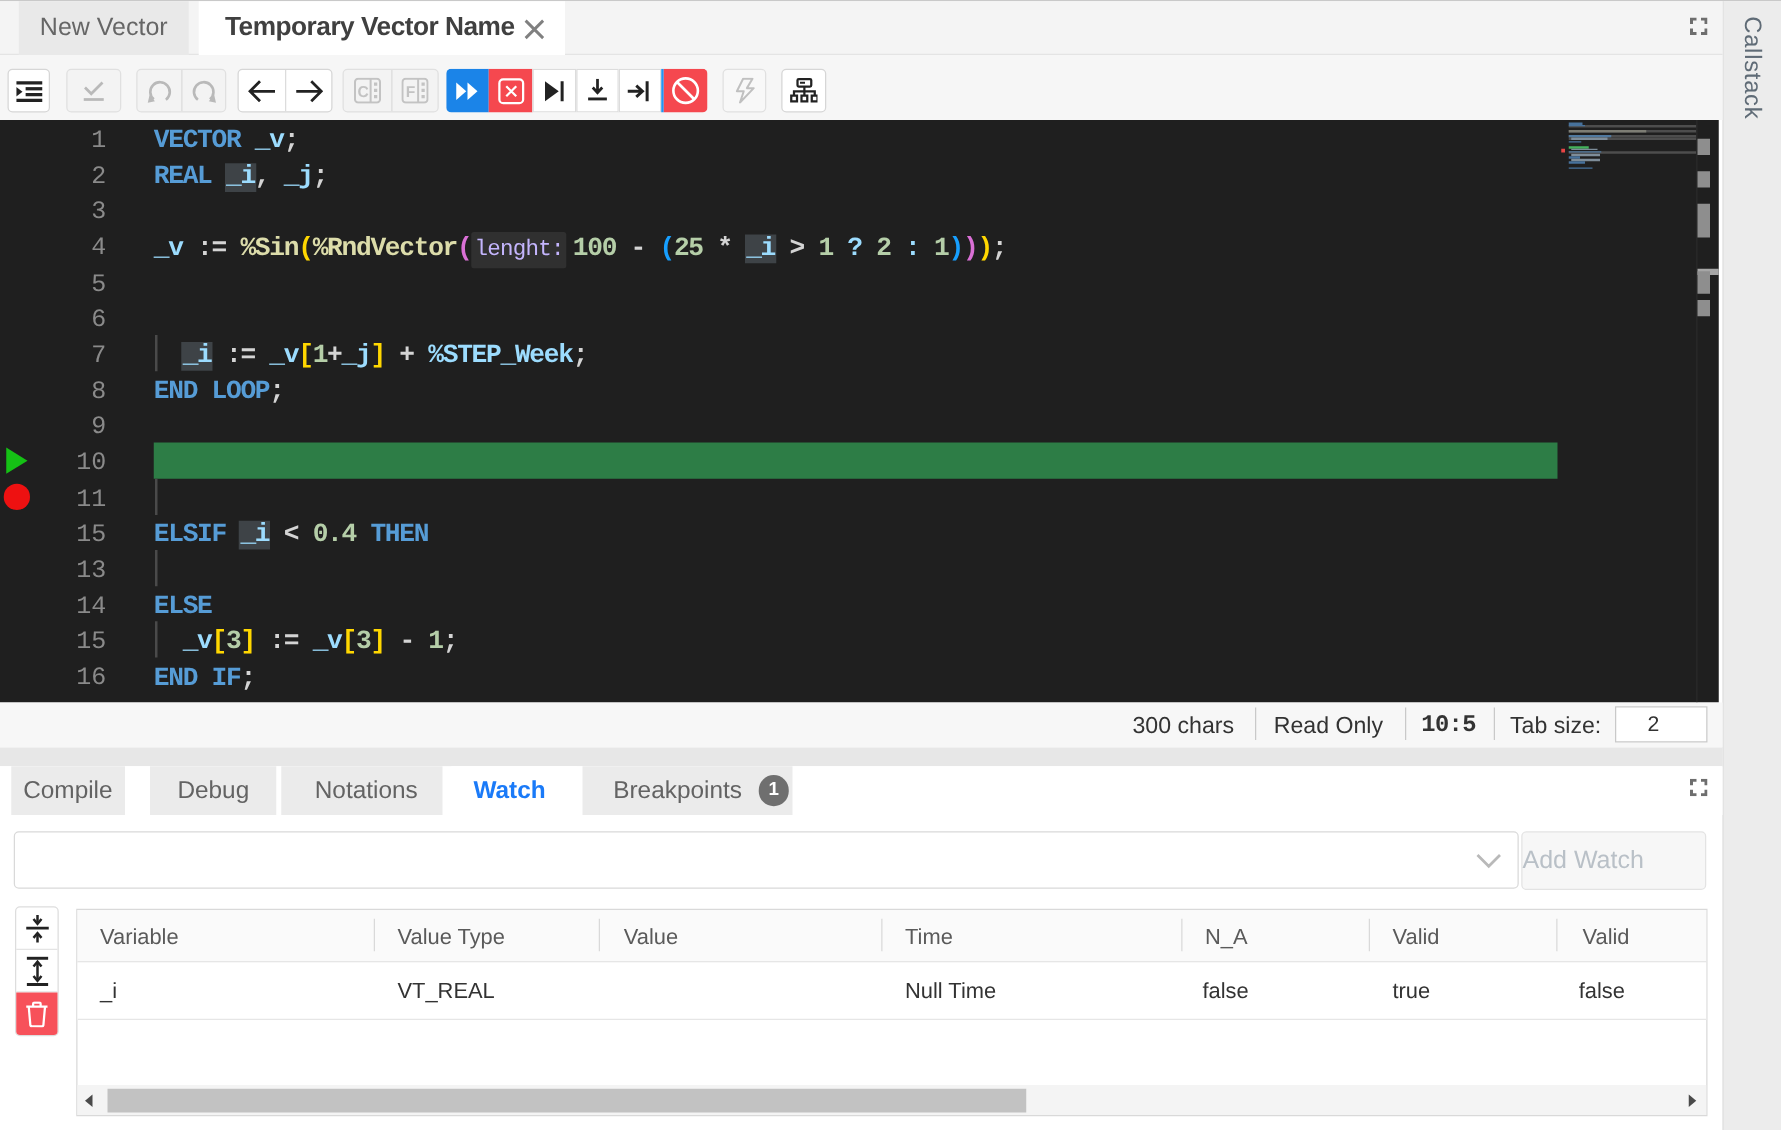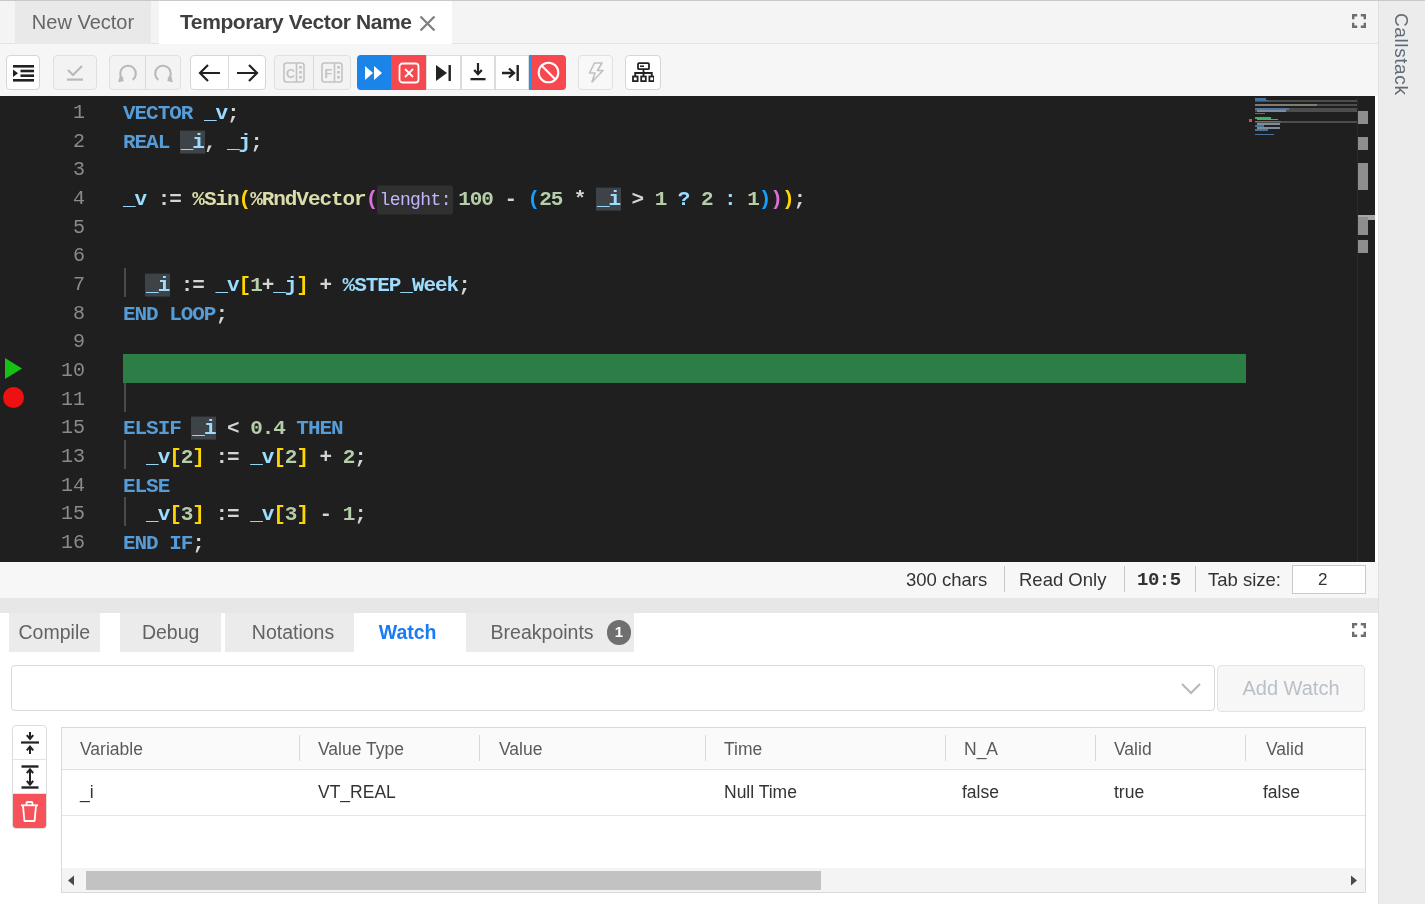--- a/index.html
+++ b/index.html
@@ -39,21 +39,21 @@
 .sdec{position:absolute;left:1357.5px;width:10.5px;background:#8e8e8e}
 
 #status{left:0;top:562px;width:1378px;height:36px;background:#f7f7f7;font-size:18.5px;color:#333}
 .ssep{position:absolute;top:4px;width:1px;height:26px;background:#c9c9c9}
 
 #grayband{left:0;top:598px;width:1378px;height:15px;background:#e7e7e7}
 #btabs{left:0;top:613px;width:1378px;height:39px;background:#fff}
 .btab{position:absolute;top:0;height:39px;background:#ebebeb;color:#636363;font-size:19.5px;line-height:39px;text-align:center}
 
 #combo{left:11px;top:665px;width:1204px;height:46px;background:#fff;border:1px solid #d9d9d9;border-radius:4px}
-#addw{left:1217px;top:665px;width:148px;height:47px;background:#f7f7f7;border:1px solid #e3e3e3;border-radius:4px;color:#b9c0c7;font-size:20px;line-height:45px;text-align:center}
+#addw{left:1217px;top:665px;width:148px;height:47px;background:#f7f7f7;border:1px solid #e3e3e3;border-radius:4px;color:#b9c0c7;font-size:20px;line-height:45px;text-align:left}
 #lstack{left:12px;top:725px;width:35px;height:104px;border:1px solid #ddd;border-radius:4px;background:#fff}
 .lcell{width:33px;height:34px;display:flex;align-items:center;justify-content:center}
 #ltrash{background:#f7515a;border-radius:0 0 3px 3px;height:34px}
 #wtable{left:61px;top:727px;width:1305px;height:166px;border:1px solid #d9d9d9;background:#fff}
 #whead{position:absolute;left:0;top:0;width:1303px;height:42px;background:#fafafa;border-bottom:1px solid #e0e0e0;color:#5a5a5a;font-size:17.5px}
 .hcol{position:absolute;top:0;line-height:42px}
 .hsep{position:absolute;top:7px;width:1px;height:26px;background:#d9d9d9}
 #wrow{position:absolute;left:0;top:42px;width:1303px;height:46px;background:#fff;border-bottom:1px solid #e6e6e6;color:#333;font-size:17.5px}
 .rcol{position:absolute;top:0;line-height:45px}
 #hscroll{position:absolute;left:0;top:140px;width:1303px;height:24px;background:#f4f4f4}
@@ -226,21 +226,20 @@
 <div class="ig" style="top:172px;height:29px"></div>
       <div class="ig" style="top:286.7px;height:29px"></div>
       <div class="ig" style="top:344px;height:29px"></div>
       <div class="ig" style="top:401.3px;height:29px"></div>
 <div class="cl" style="top:0"><span class="k">VECTOR</span> <span class="v">_v</span><span class="o">;</span></div>
 <div class="cl" style="top:28.7px"><span class="k">REAL</span> <span class="v hl">_i</span><span class="o">,</span> <span class="v">_j</span><span class="o">;</span></div>
 <div class="cl" style="top:86px"><span class="v">_v</span> <span class="o">:=</span> <span class="f">%Sin</span><span class="b1">(</span><span class="f">%RndVector</span><span class="b2">(</span><span class="hint">lenght:</span><span class="n">100</span> <span class="o">-</span> <span class="b3">(</span><span class="n">25</span> <span class="o">*</span> <span class="v hl">_i</span> <span class="o">&gt;</span> <span class="n">1</span> <span class="v">?</span> <span class="n">2</span> <span class="v">:</span> <span class="n">1</span><span class="b3">)</span><span class="b2">)</span><span class="b1">)</span><span class="o">;</span></div>
 <div class="cl" style="top:172px">  <span class="v hl">_i</span> <span class="o">:=</span> <span class="v">_v</span><span class="b1">[</span><span class="n">1</span><span class="o">+</span><span class="v">_j</span><span class="b1">]</span> <span class="o">+</span> <span class="v">%STEP_Week</span><span class="o">;</span></div>
 <div class="cl" style="top:200.7px"><span class="k">END LOOP</span><span class="o">;</span></div>
 <div class="cl" style="top:315.3px"><span class="k">ELSIF</span> <span class="v hl">_i</span> <span class="o">&lt;</span> <span class="n">0.4</span> <span class="k">THEN</span></div>
-<div class="cl" style="top:344px">  <span class="v">_v</span><span class="b1">[</span><span class="n">2</span><span class="b1">]</span> <span class="o">:=</span> <span class="v">_v</span><span class="b1">[</span><span class="n">2</span><span class="b1">]</span> <span class="o">+</span> <span class="n">2</span><span class="o">;</span></div>
 <div class="cl" style="top:372.7px"><span class="k">ELSE</span></div>
 <div class="cl" style="top:401.3px">  <span class="v">_v</span><span class="b1">[</span><span class="n">3</span><span class="b1">]</span> <span class="o">:=</span> <span class="v">_v</span><span class="b1">[</span><span class="n">3</span><span class="b1">]</span> <span class="o">-</span> <span class="n">1</span><span class="o">;</span></div>
 <div class="cl" style="top:430px"><span class="k">END IF</span><span class="o">;</span></div>
 <svg class="abs" style="left:4px;top:261px" width="19" height="23" viewBox="0 0 19 23">
         <path d="M1 1 L18 11.5 L1 22z" fill="#15c115"></path>
       </svg>
 <div class="abs" style="left:2.5px;top:291px;width:21px;height:21px;border-radius:50%;background:#ee1111"></div>
 <div class="mm" style="left:1255px;top:2px;width:11px;background:#47729c"></div>
 <div class="mm" style="left:1255px;top:4.1px;width:102px;height:2px;background:#4d4d4d"></div>
 <div class="mm" style="left:1255px;top:3.9px;width:13px;background:#47729c"></div>

